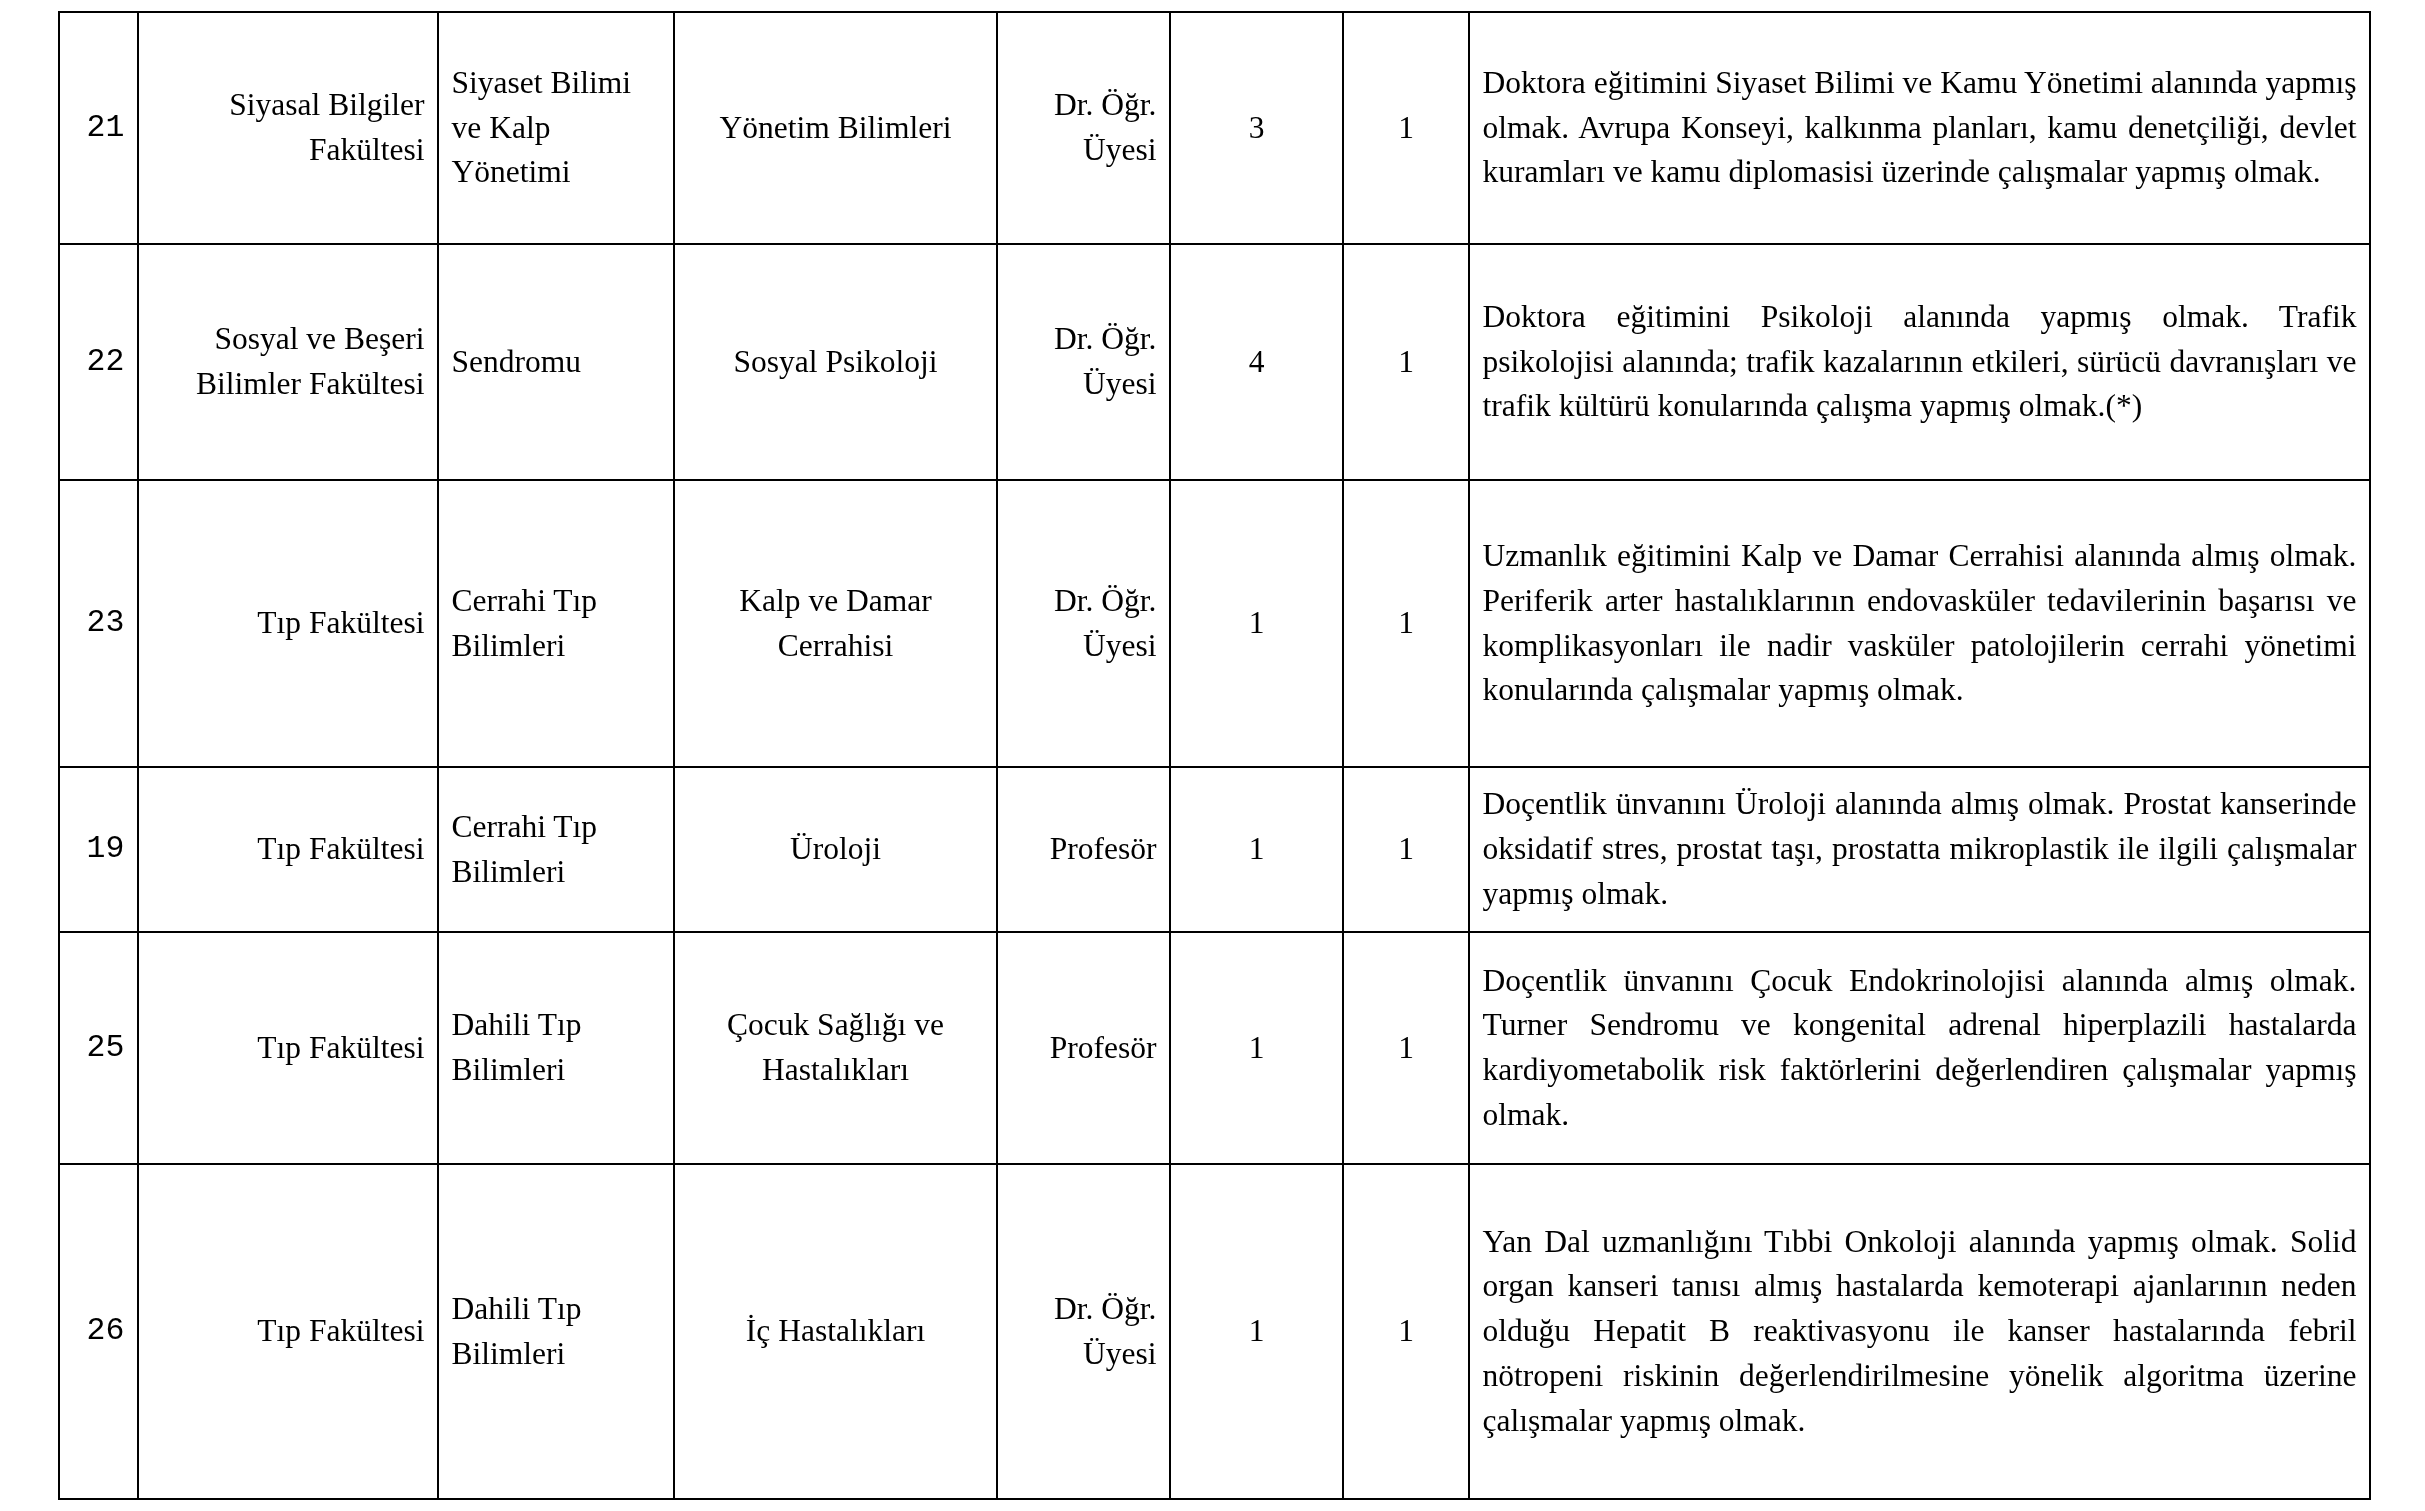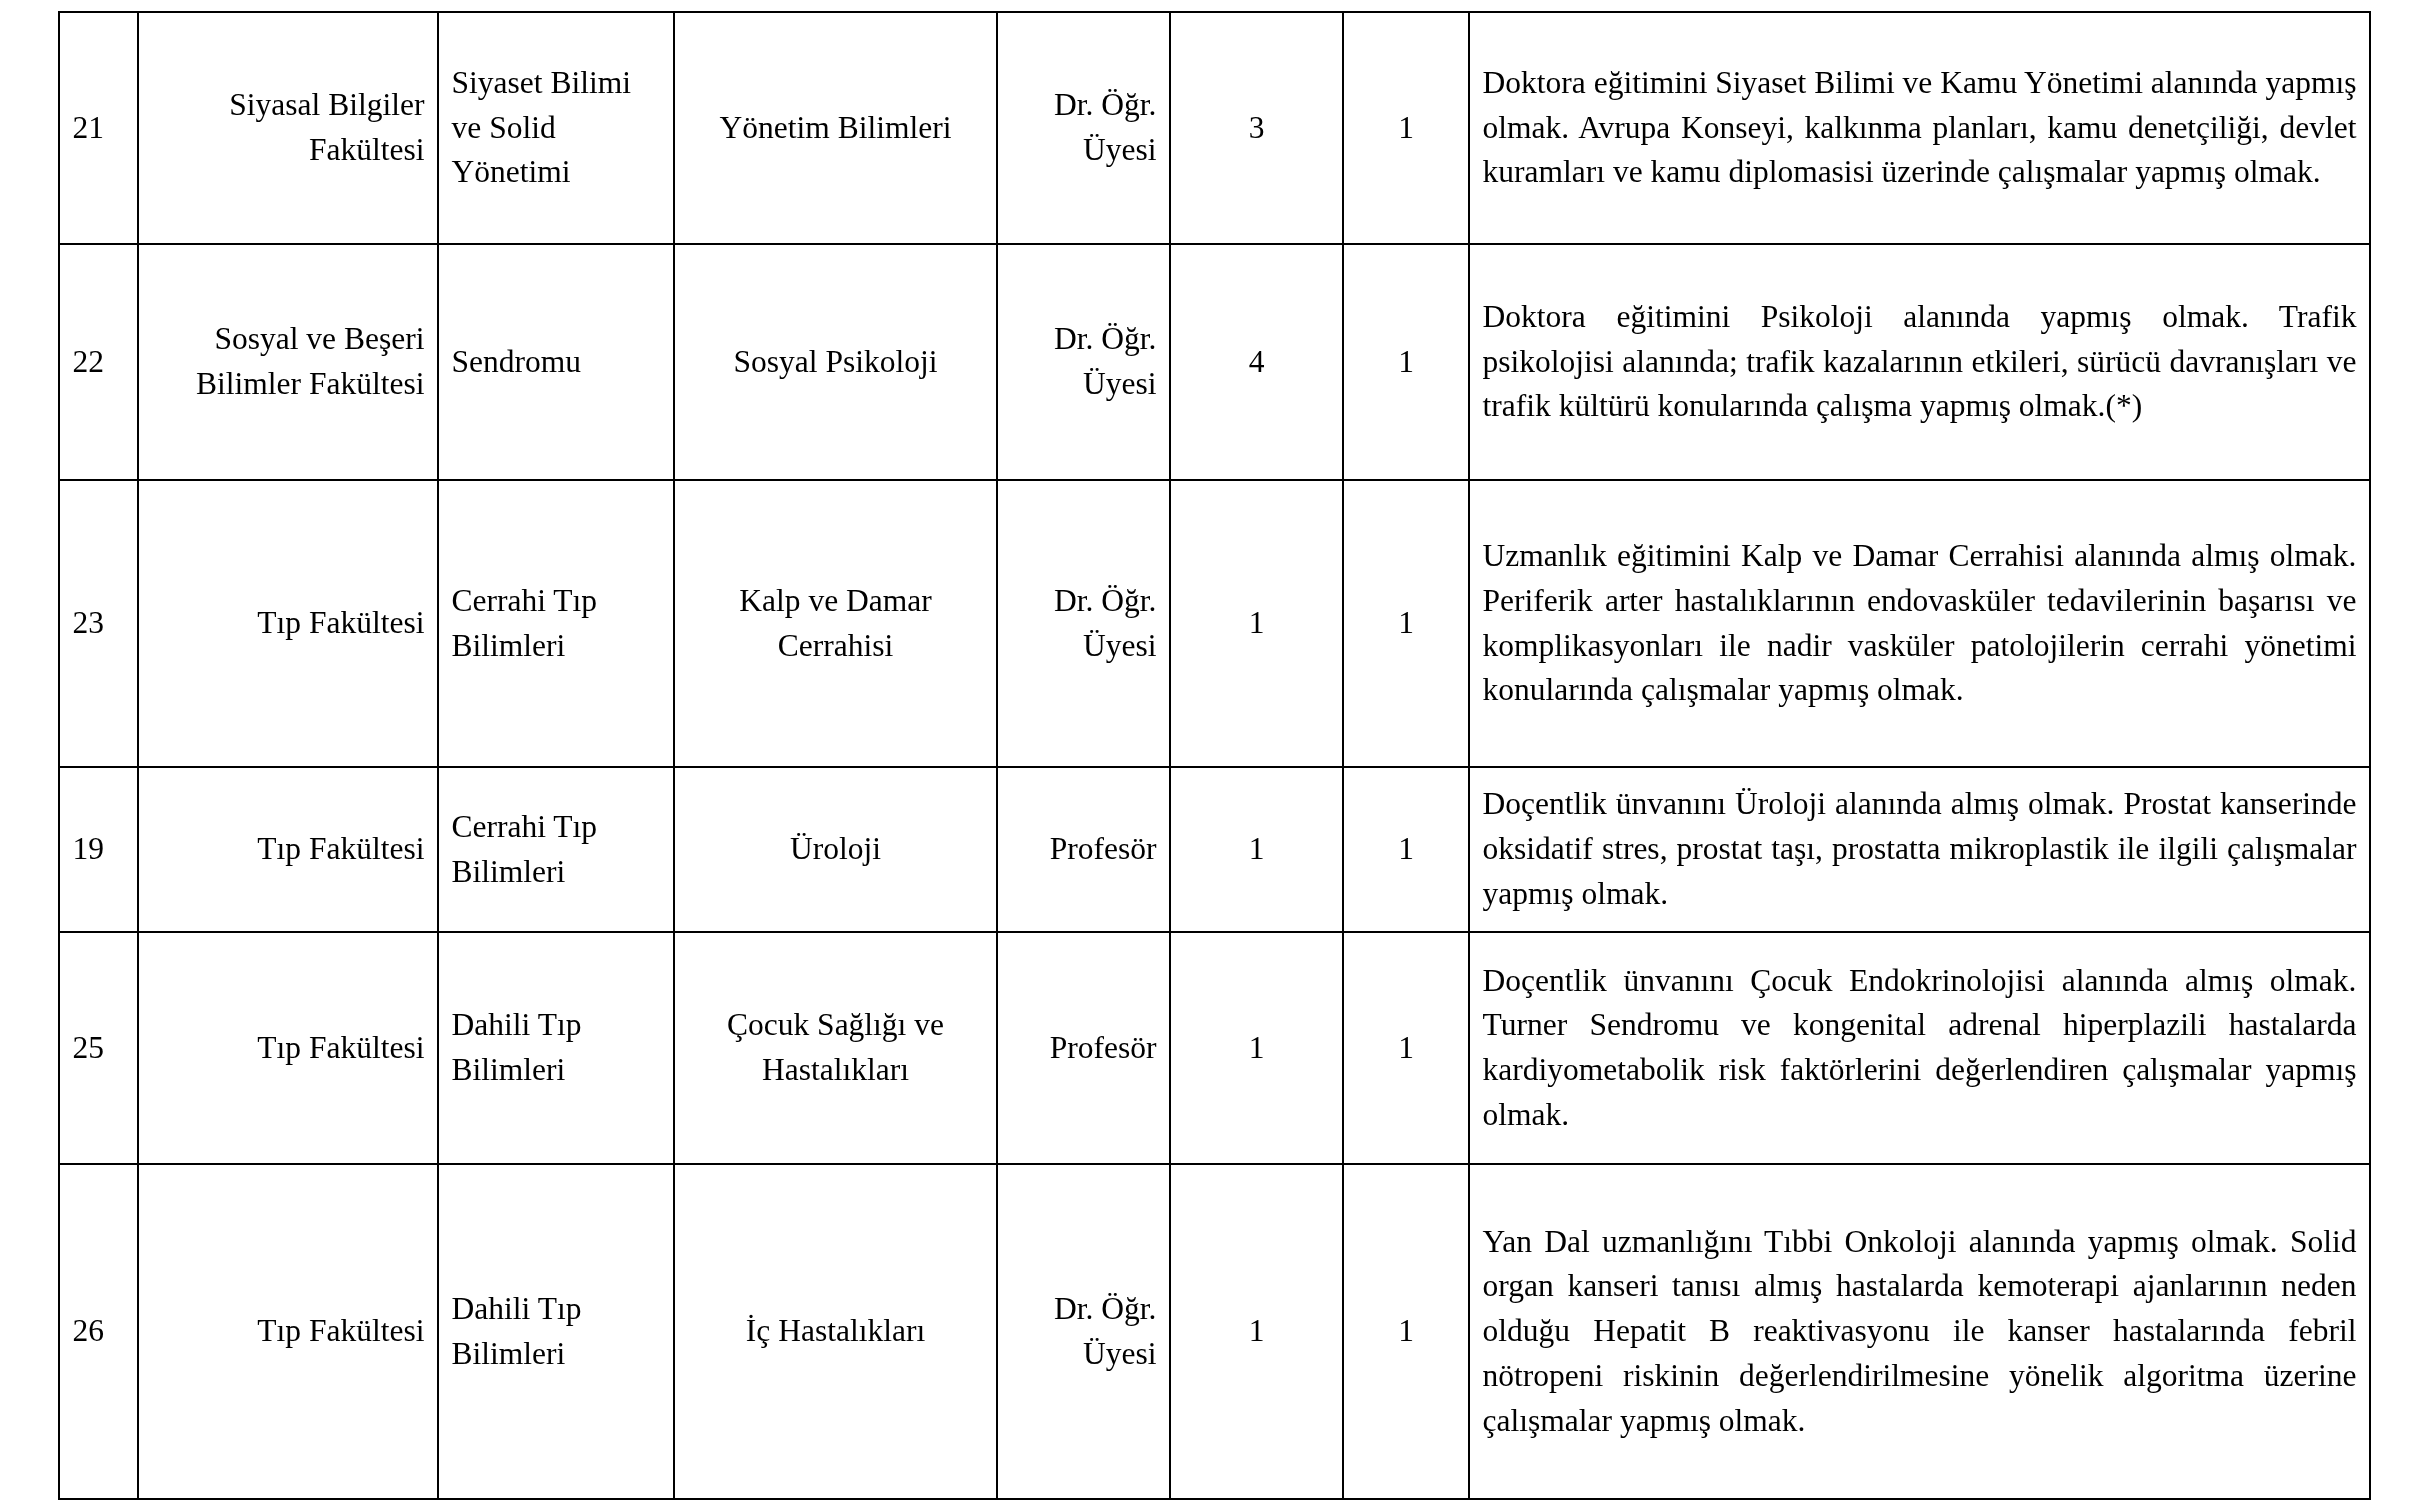--- a/index.html
+++ b/index.html
@@ -25,21 +25,21 @@
     table-layout: fixed;
   }
   table.positions td {
     border: 2.4px solid #000000;
     vertical-align: middle;
     font-size: 31.5px;
     line-height: 1.42;
     padding: 6.3px 12.6px;
     word-wrap: break-word;
   }
-  td.c-no     { text-align: left; padding: 6.3px 4.7px; }
+  td.c-no     { text-align: right; padding: 6.3px 4.7px; font-family: Liberation Mono, monospace; }
   td.c-fac    { text-align: right; }
   td.c-dep    { text-align: left; }
   td.c-field  { text-align: center; }
   td.c-title  { text-align: right; padding: 6.3px 7.9px; }
   td.c-grade  { text-align: center; }
   td.c-count  { text-align: center; }
   td.c-desc   { text-align: justify; padding: 7.9px 15.7px; vertical-align: middle; margin-top: 8px; }
   tr.r0 { height: 232px; }
   tr.r1 { height: 236px; }
   tr.r2 { height: 287px; }
@@ -59,21 +59,21 @@
       <col style="width:323px">
       <col style="width:173px">
       <col style="width:173px">
       <col style="width:126px">
       <col style="width:901px">
     </colgroup>
     <tbody>
       <tr class="r0">
         <td class="c-no">21</td>
         <td class="c-fac">Siyasal Bilgiler Fakültesi</td>
-        <td class="c-dep">Siyaset Bilimi ve Solid Yönetimi</td>
+        <td class="c-dep">Siyaset Bilimi ve Kalp Yönetimi</td>
         <td class="c-field">Yönetim Bilimleri</td>
         <td class="c-title">Dr. Öğr. Üyesi</td>
         <td class="c-grade">3</td>
         <td class="c-count">1</td>
         <td class="c-desc">Doktora eğitimini Siyaset Bilimi ve Kamu Yönetimi alanında yapmış olmak. Avrupa Konseyi, kalkınma planları, kamu denetçiliği, devlet kuramları ve kamu diplomasisi üzerinde çalışmalar yapmış olmak.</td>
       </tr>
       <tr class="r1">
         <td class="c-no">22</td>
         <td class="c-fac">Sosyal ve Beşeri Bilimler Fakültesi</td>
         <td class="c-dep">Sendromu</td>

